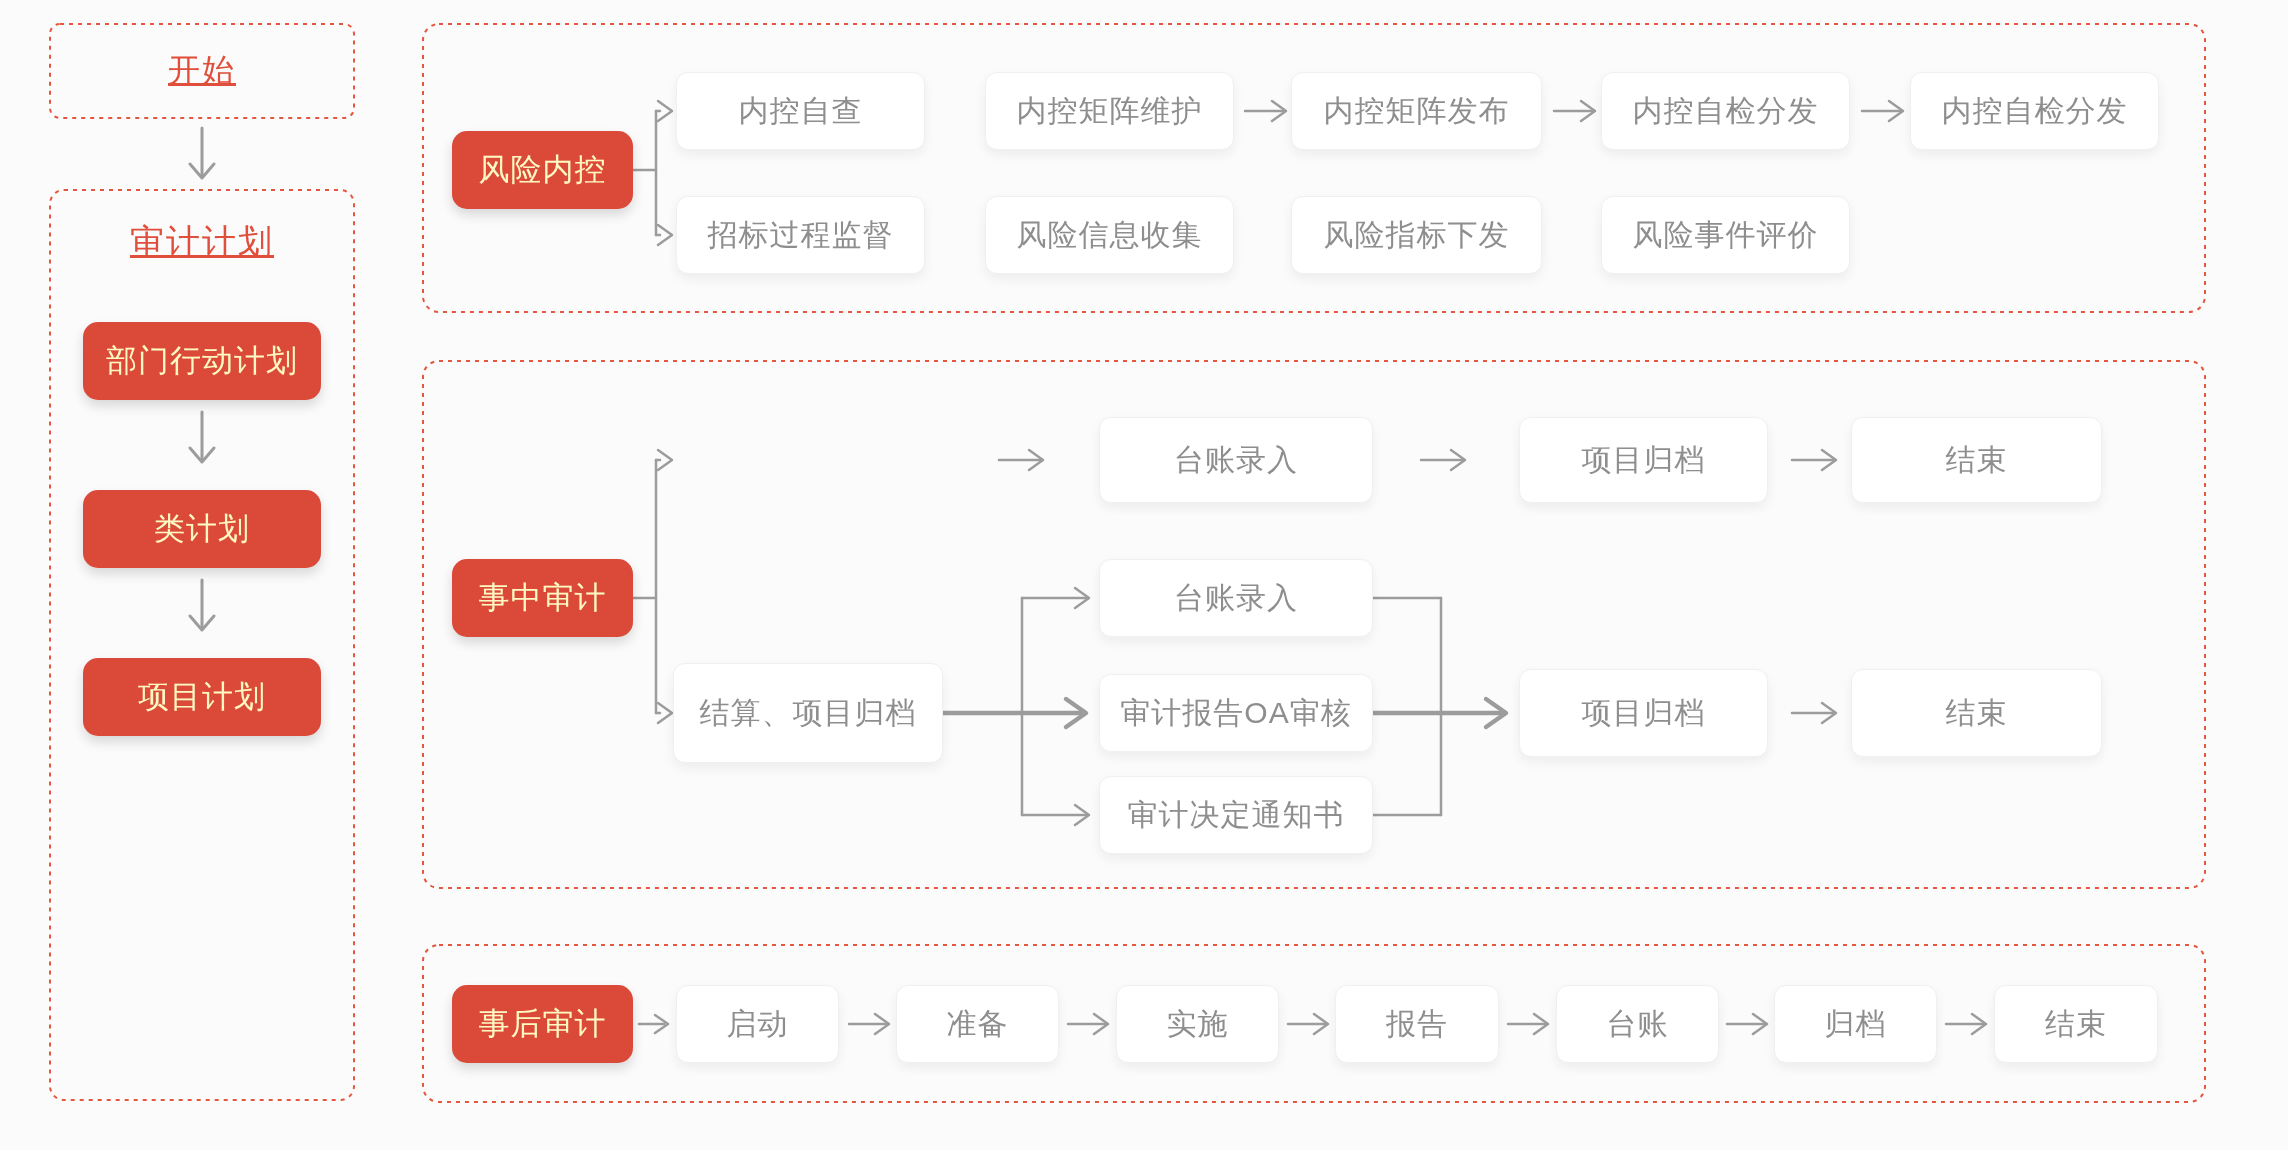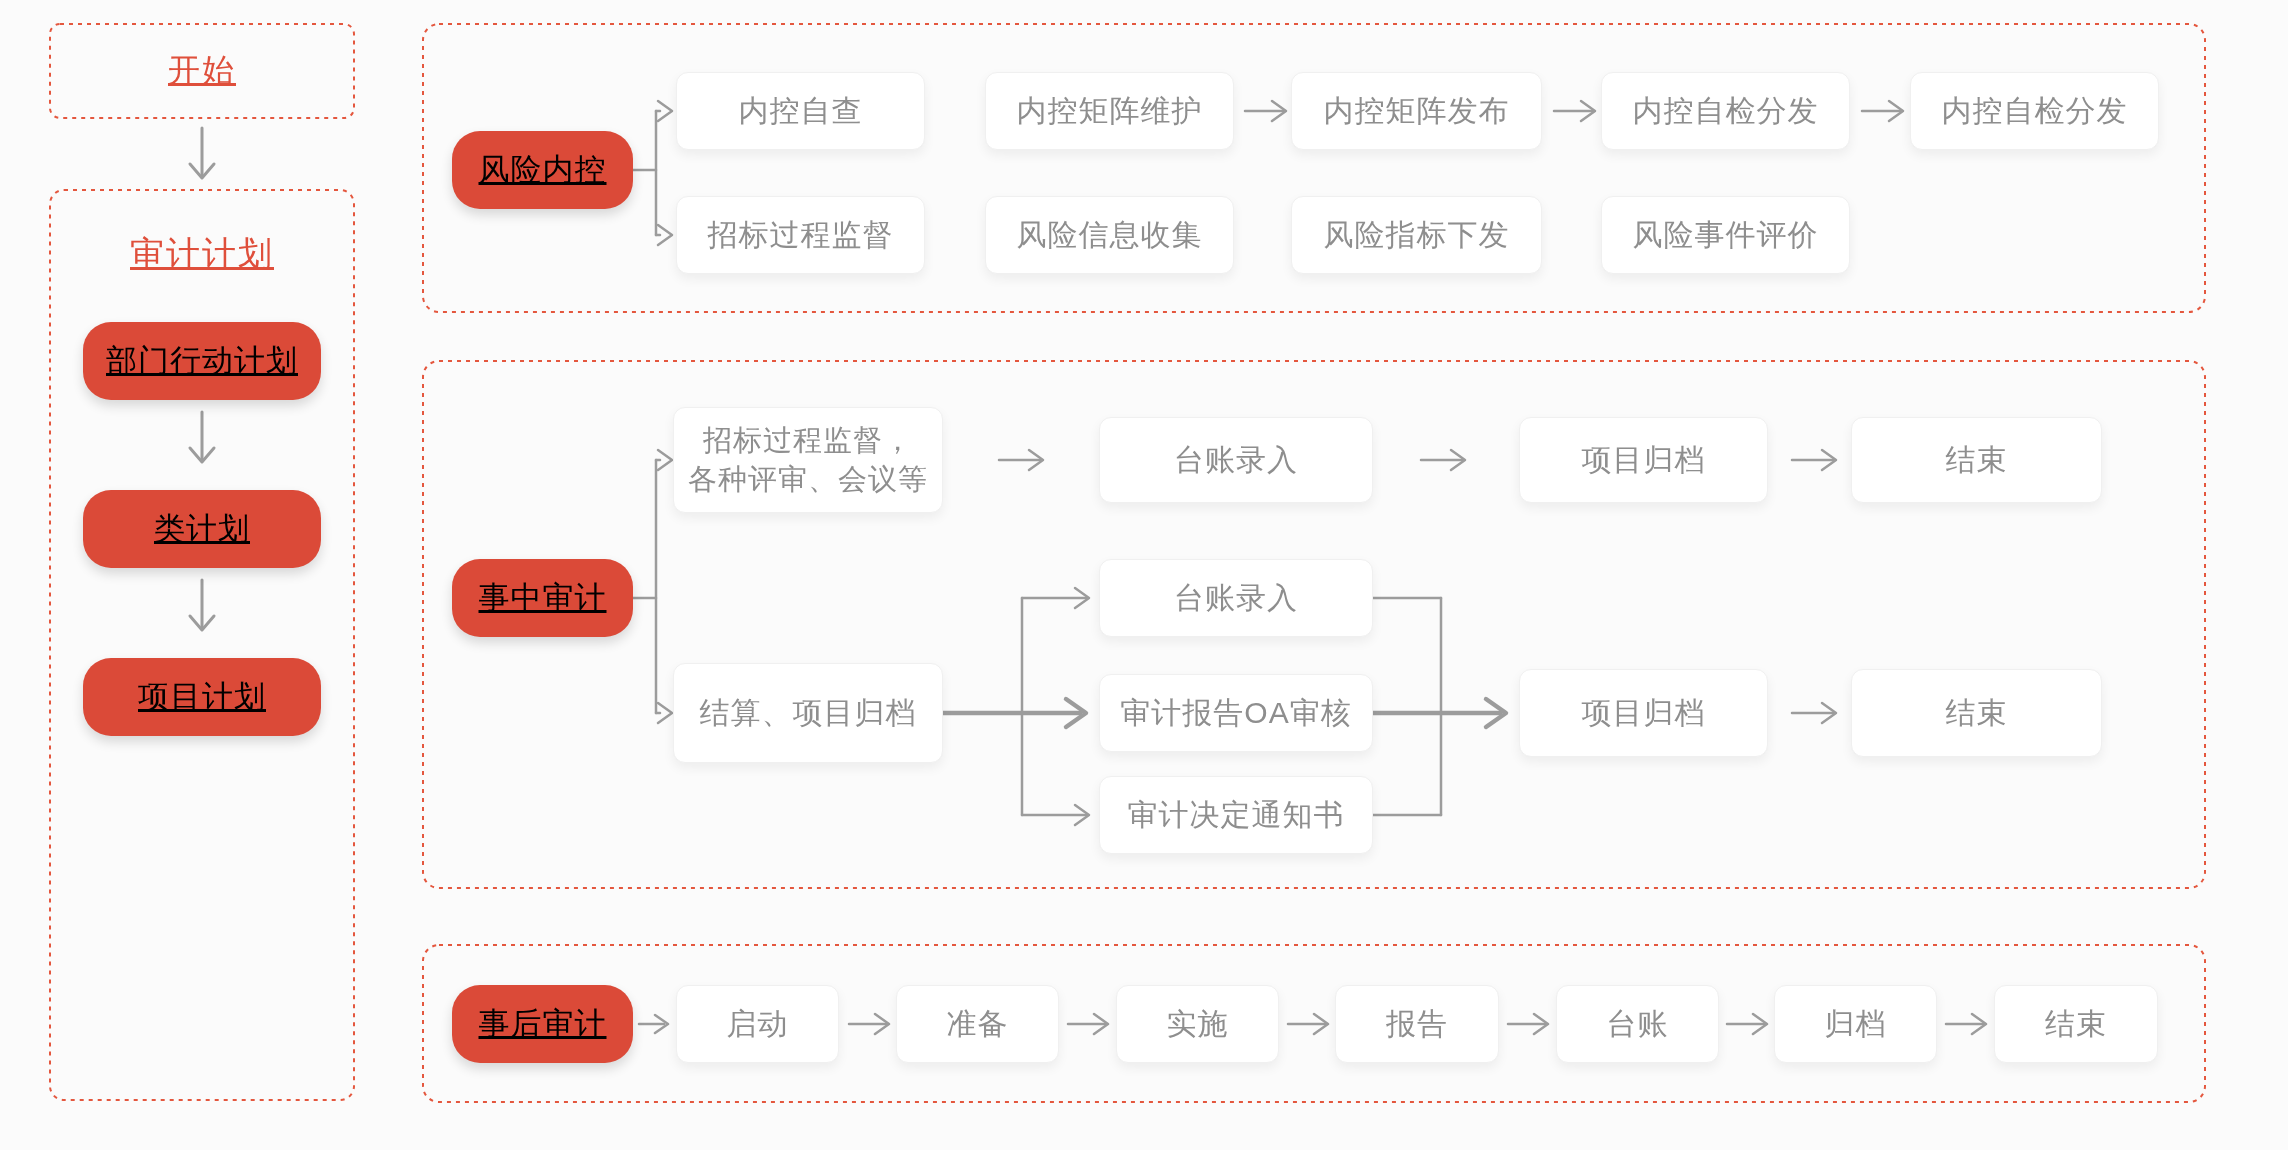--- a/index.html
+++ b/index.html
@@ -23,25 +23,24 @@
     font-size: 30px; letter-spacing: 1px; white-space: nowrap;
   }
   .white {
     background: var(--node-bg, #FFFFFF);
     color: var(--node-text, #8E8E8E);
     border: 1px solid #F0F0F0;
     box-shadow: 0 5px 12px rgba(0,0,0,0.06);
   }
   .red {
     background: var(--red-fill, #DB4A38);
-    color: #000000;
-    border-radius: 28px;
+    color: #fef9c3;
+    border-radius: 15px;
     box-shadow: 0 6px 12px rgba(0,0,0,0.14);
     font-size: 31px;
-    text-decoration: underline;
   }
   .red-txt {
     position: absolute; display: flex; align-items: center; justify-content: center;
     color: var(--red-text, #DF4F3B); font-size: 32px; letter-spacing: 2px; text-decoration: underline;
   }
   .plan-title { font-size: 34px; }
   .two-line { flex-direction: column; line-height: 1.35; font-size: 29px; }
 </style>
 </head>
 <body>
@@ -162,45 +161,41 @@
         <path class="ln" d="M1753,1014 L1767,1024 L1753,1034"></path>
     </g>
     <g>
       <path class="ln" d="M1946,1024 H1983"></path>
         <path class="ln" d="M1972,1014 L1986,1024 L1972,1034"></path>
     </g>
   </svg>
 
   <div class="red-txt" style="left:50px;top:24px;width:304px;height:94px">开始</div>
 
-  <div class="red-txt plan-title" style="left:50px;top:232px;width:304px;height:44px">审计计划</div>
+  <div class="red-txt plan-title" style="left:50px;top:220px;width:304px;height:44px">审计计划</div>
 
   <div class="node red" style="left:83px;top:322px;width:238px;height:78px">部门行动计划</div>
   <div class="node red" style="left:83px;top:490px;width:238px;height:78px">类计划</div>
   <div class="node red" style="left:83px;top:658px;width:238px;height:78px">项目计划</div>
 
   <div class="node red" style="left:452px;top:131px;width:181px;height:78px">风险内控</div>
 
   <div class="node white" style="left:676px;top:72px;width:249px;height:78px">内控自查</div>
   <div class="node white" style="left:985px;top:72px;width:249px;height:78px">内控矩阵维护</div>
   <div class="node white" style="left:1291px;top:72px;width:251px;height:78px">内控矩阵发布</div>
   <div class="node white" style="left:1601px;top:72px;width:249px;height:78px">内控自检分发</div>
   <div class="node white" style="left:1910px;top:72px;width:249px;height:78px">内控自检分发</div>
 
   <div class="node white" style="left:676px;top:196px;width:249px;height:78px">招标过程监督</div>
   <div class="node white" style="left:985px;top:196px;width:249px;height:78px">风险信息收集</div>
   <div class="node white" style="left:1291px;top:196px;width:251px;height:78px">风险指标下发</div>
   <div class="node white" style="left:1601px;top:196px;width:249px;height:78px">风险事件评价</div>
 
   <div class="node red" style="left:452px;top:559px;width:181px;height:78px">事中审计</div>
 
-  <div class="node white two-line" style="left:673px;top:407px;width:270px;height:106px">
-    <div>招标过程监督，</div>
-    <div>各种评审、会议等</div>
-  </div>
 
   <div class="node white" style="left:1099px;top:417px;width:274px;height:86px">台账录入</div>
   <div class="node white" style="left:1519px;top:417px;width:249px;height:86px">项目归档</div>
   <div class="node white" style="left:1851px;top:417px;width:251px;height:86px">结束</div>
 
   <div class="node white" style="left:673px;top:663px;width:270px;height:100px">结算、项目归档</div>
 
   <div class="node white" style="left:1099px;top:559px;width:274px;height:78px">台账录入</div>
   <div class="node white" style="left:1099px;top:674px;width:274px;height:78px">审计报告OA审核</div>
   <div class="node white" style="left:1099px;top:776px;width:274px;height:78px">审计决定通知书</div>

